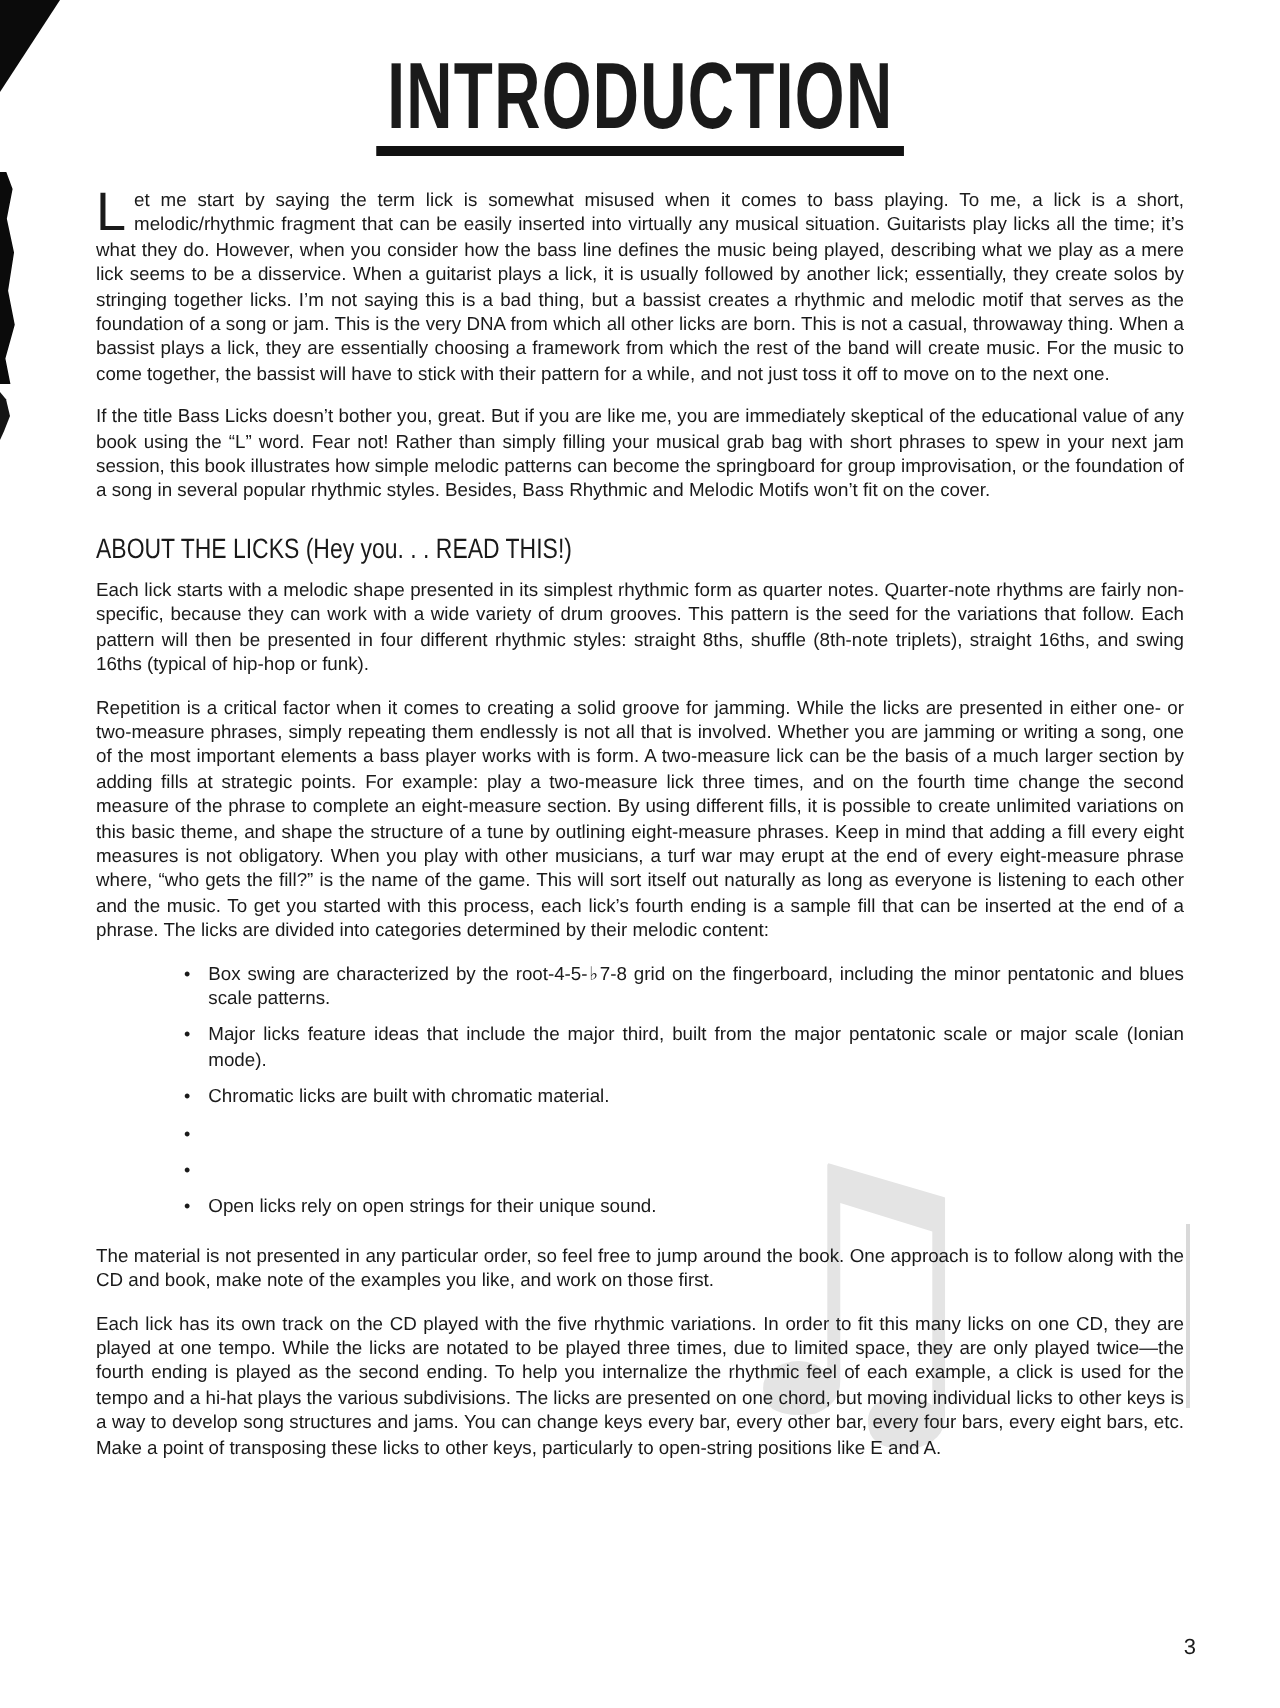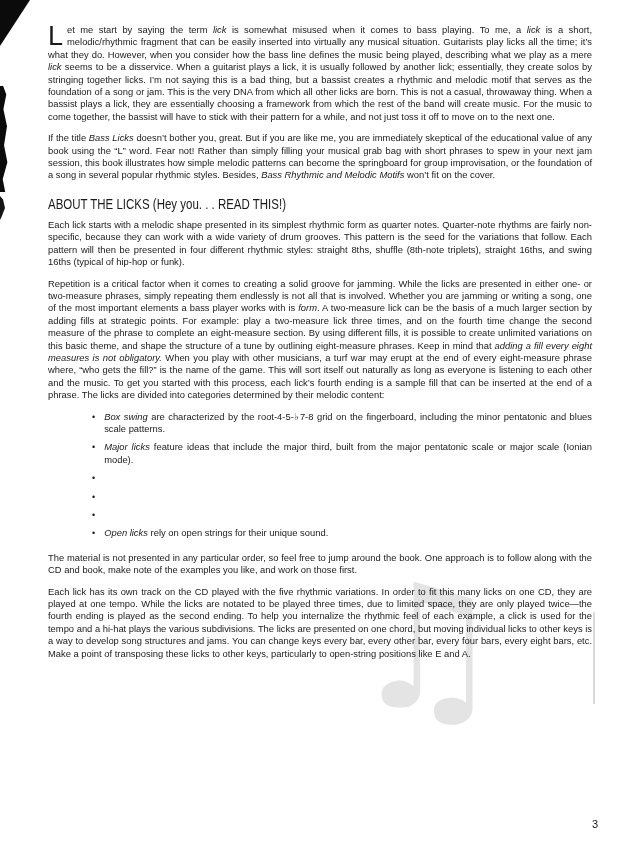--- a/index.html
+++ b/index.html
@@ -20,21 +20,21 @@
   .watermark-line{position:absolute;left:593px;top:612px;width:2px;height:92px;background:#d9d9d9;z-index:0;}
 
   .content{position:relative;z-index:1;padding:24px 48px 0 48px;}
 
   .title-wrap{text-align:center;margin:0 0 16px 0;}
   .title-inner{display:inline-block;font-size:47px;font-weight:700;letter-spacing:1px;
     transform:scaleX(0.68);transform-origin:center;border-bottom:5px solid #111;
     padding:0 8px 2px 8px;line-height:1.0;}
 
   .body-text{font-size:9.4px;line-height:12.4px;text-align:justify;margin:0 0 9px 0;}
-  .seg-i{font-style:italic;}
+  .seg-i{}
 
   .dropcap{float:left;font-size:27px;line-height:22px;padding:1px 4px 0 0;}
 
   h2{margin:14px 0 7px 0;font-size:14px;font-weight:400;}
   h2 .h2-inner{display:inline-block;transform:scaleX(0.82);transform-origin:left center;white-space:nowrap;}
 
   ul.bullets{list-style:none;margin:2px 0 12px 44px;padding:0;}
   ul.bullets li{display:flex;gap:9px;margin:0 0 6px 0;font-size:9.4px;line-height:12.4px;text-align:justify;}
   .bullet-dot{flex:0 0 auto;font-size:9px;line-height:12.4px;}
 
@@ -47,20 +47,23 @@
 
   <div class="artifact-corner"></div>
   <div class="artifact-strip"></div>
   <div class="artifact-blob"></div>
 
   <div class="watermark">♫</div>
   <div class="watermark-line"></div>
 
   <div class="content">
 
+    <div class="title-wrap">
+      <span class="title-inner">INTRODUCTION</span>
+    </div>
 
     <p class="body-text"><span class="dropcap">L</span><span><span>et me start by saying the term </span><span class="seg-i">lick</span><span> is somewhat misused when it comes to bass playing. To me, a </span><span class="seg-i">lick</span><span> is a short, melodic/rhythmic fragment that can be easily inserted into virtually any musical situation. Guitarists play licks all the time; it’s what they do. However, when you consider how the bass line defines the music being played, describing what we play as a mere </span><span class="seg-i">lick</span><span> seems to be a disservice. When a guitarist plays a lick, it is usually followed by another lick; essentially, they create solos by stringing together licks. I’m not saying this is a bad thing, but a bassist creates a rhythmic and melodic motif that serves as the foundation of a song or jam. This is the very DNA from which all other licks are born. This is not a casual, throwaway thing. When a bassist plays a lick, they are essentially choosing a framework from which the rest of the band will create music. For the music to come together, the bassist will have to stick with their pattern for a while, and not just toss it off to move on to the next one.</span></span></p>
 
     <p class="body-text"><span>If the title </span><span class="seg-i">Bass Licks</span><span> doesn’t bother you, great. But if you are like me, you are immediately skeptical of the educational value of any book using the “L” word. Fear not! Rather than simply filling your musical grab bag with short phrases to spew in your next jam session, this book illustrates how simple melodic patterns can become the springboard for group improvisation, or the foundation of a song in several popular rhythmic styles. Besides, </span><span class="seg-i">Bass Rhythmic and Melodic Motifs</span><span> won’t fit on the cover.</span></p>
 
     <h2><span class="h2-inner">ABOUT THE LICKS (Hey you. . . READ THIS!)</span></h2>
 
     <p class="body-text"><span>Each lick starts with a melodic shape presented in its simplest rhythmic form as quarter notes. Quarter-note rhythms are fairly non-specific, because they can work with a wide variety of drum grooves. This pattern is the seed for the variations that follow. Each pattern will then be presented in four different rhythmic styles: straight 8ths, shuffle (8th-note triplets), straight 16ths, and swing 16ths (typical of hip-hop or funk).</span></p>
 
     <p class="body-text"><span>Repetition is a critical factor when it comes to creating a solid groove for jamming. While the licks are presented in either one- or two-measure phrases, simply repeating them endlessly is not all that is involved. Whether you are jamming or writing a song, one of the most important elements a bass player works with is </span><span class="seg-i">form</span><span>. A two-measure lick can be the basis of a much larger section by adding fills at strategic points. For example: play a two-measure lick three times, and on the fourth time change the second measure of the phrase to complete an eight-measure section. By using different fills, it is possible to create unlimited variations on this basic theme, and shape the structure of a tune by outlining eight-measure phrases. Keep in mind that </span><span class="seg-i">adding a fill every eight measures is not obligatory.</span><span> When you play with other musicians, a turf war may erupt at the end of every eight-measure phrase where, “who gets the fill?” is the name of the game. This will sort itself out naturally as long as everyone is listening to each other and the music. To get you started with this process, each lick’s fourth ending is a sample fill that can be inserted at the end of a phrase. The licks are divided into categories determined by their melodic content:</span></p>
@@ -69,20 +72,21 @@
       <li>
           <span class="bullet-dot">•</span>
           <span><span class="seg-i">Box swing</span><span> are characterized by the root-4-5-♭7-8 grid on the fingerboard, including the minor pentatonic and blues scale patterns.</span></span>
         </li>
       <li>
           <span class="bullet-dot">•</span>
           <span><span class="seg-i">Major licks</span><span> feature ideas that include the major third, built from the major pentatonic scale or major scale (Ionian mode).</span></span>
         </li>
       <li>
           <span class="bullet-dot">•</span>
+          <span><span class="seg-i">Chromatic licks</span><span> are built with chromatic material.</span></span>
         </li>
       <li>
           <span class="bullet-dot">•</span>
         </li>
       <li>
           <span class="bullet-dot">•</span>
         </li>
       <li>
           <span class="bullet-dot">•</span>
           <span><span class="seg-i">Open licks</span><span> rely on open strings for their unique sound.</span></span>

